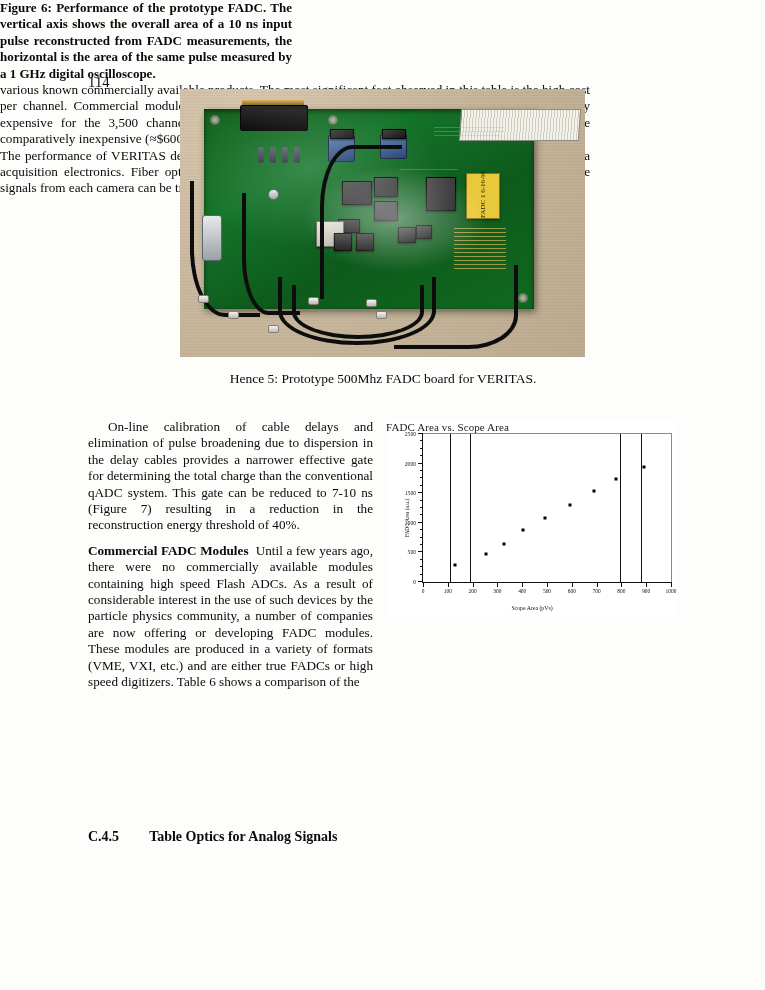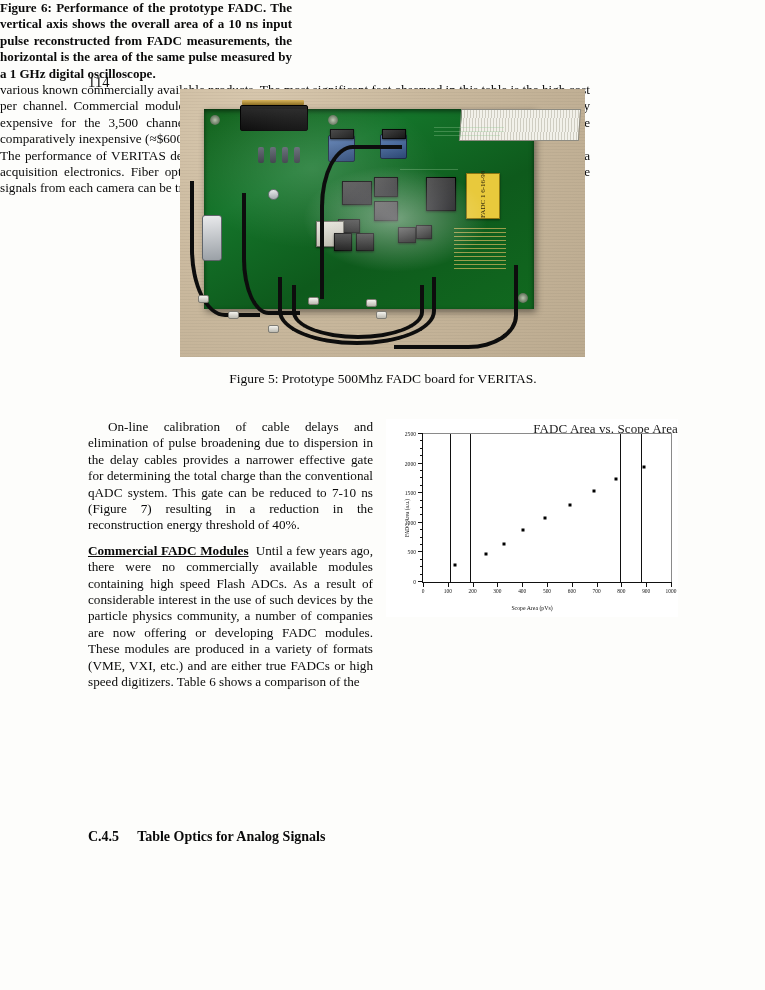--- a/index.html
+++ b/index.html
@@ -96,40 +96,40 @@
     position:absolute;text-align:center;font-size:13.5px;
   }
   #fig5cap{left:100px;top:371px;width:566px;}
 
   
   .col{
     position:absolute;font-size:13.2px;line-height:16.4px;text-align:justify;
   }
   .col p{margin:0 0 9px 0;}
   .indent{text-indent:20px;}
-  .runin{font-weight:bold;text-decoration:underline;}
+  .runin{font-weight:bold;}
   #leftcol{left:88px;top:419px;width:285px;}
   #rightcap{left:386px;top:629px;width:292px;font-size:13px;line-height:16.4px;text-align:justify;font-weight:bold;}
   #fullpara{left:88px;top:744px;width:590px;font-size:13.2px;line-height:16.4px;text-align:justify;}
   #lastpara{left:88px;top:858px;width:590px;font-size:13.2px;line-height:16.4px;text-align:justify;}
 
   .sectionhead{
     position:absolute;left:88px;top:829px;width:590px;
     font-size:14px;font-weight:bold;
   }
-  .sectionhead .num{margin-right:18px;}
+  .sectionhead .num{margin-right:30px;}
 
   
   .chartbox{
     position:absolute;left:386px;top:419px;width:292px;height:198px;
     background:#ffffff;
   }
   .chart-title{
-    position:absolute;left:0;top:2px;width:100%;text-align:right;
-    font-size:13px;font-family:"Liberation Serif",serif;color:#1a1a1a;
+    position:absolute;left:0;top:2px;width:100%;text-align:left;
+    font-size:11px;font-family:"Liberation Serif",serif;color:#1a1a1a;
     letter-spacing:.1px;
   }
   .plot{
     position:absolute;left:36px;top:14px;right:6px;bottom:34px;
     border-left:1px solid #111;border-bottom:1px solid #111;
     border-top:1px solid #8a8a8a;border-right:1px solid #8a8a8a;
     background:#fff;
   }
   .ytick{
     position:absolute;left:-5px;width:5px;height:0;border-top:1px solid #111;
@@ -234,21 +234,21 @@
     <div class="cable" style="left:214px;top:176px;width:120px;height:80px;border-radius:0 0 40% 0;border-left:none;border-top:none;"></div>
 
     <div class="tie" style="left:18px;top:206px;"></div>
     <div class="tie" style="left:48px;top:222px;"></div>
     <div class="tie" style="left:128px;top:208px;"></div>
     <div class="tie" style="left:186px;top:210px;"></div>
     <div class="tie" style="left:196px;top:222px;"></div>
     <div class="tie" style="left:88px;top:236px;"></div>
   </div>
 
-  <div class="caption" id="fig5cap">Figure 5: Prototype 500Mhz FADC board for VERITAS.</div>
+  <div class="caption" id="fig5cap">Hence 5: Prototype 500Mhz FADC board for VERITAS.</div>
 
   <div class="col" id="leftcol">
     <p class="indent">On-line calibration of cable delays and elimination of pulse broadening due to dispersion in the delay cables provides a narrower effective gate for determining the total charge than the conventional qADC system. This gate can be reduced to 7-10 ns (Figure 7) resulting in a reduction in the reconstruction energy threshold of 40%.</p>
     <p><span class="runin">Commercial FADC Modules</span>&nbsp;&nbsp;<span>Until a few years ago, there were no commercially available modules containing high speed Flash ADCs. As a result of considerable interest in the use of such devices by the particle physics community, a number of companies are now offering or developing FADC modules. These modules are produced in a variety of formats (VME, VXI, etc.) and are either true FADCs or high speed digitizers. Table 6 shows a comparison of the</span></p>
   </div>
 
   <div class="chartbox">
     <div class="chart-title">FADC Area vs. Scope Area</div>
     <div class="axis-y-title">FADC Area (a.u.)</div>
     <div class="plot" id="plot">

